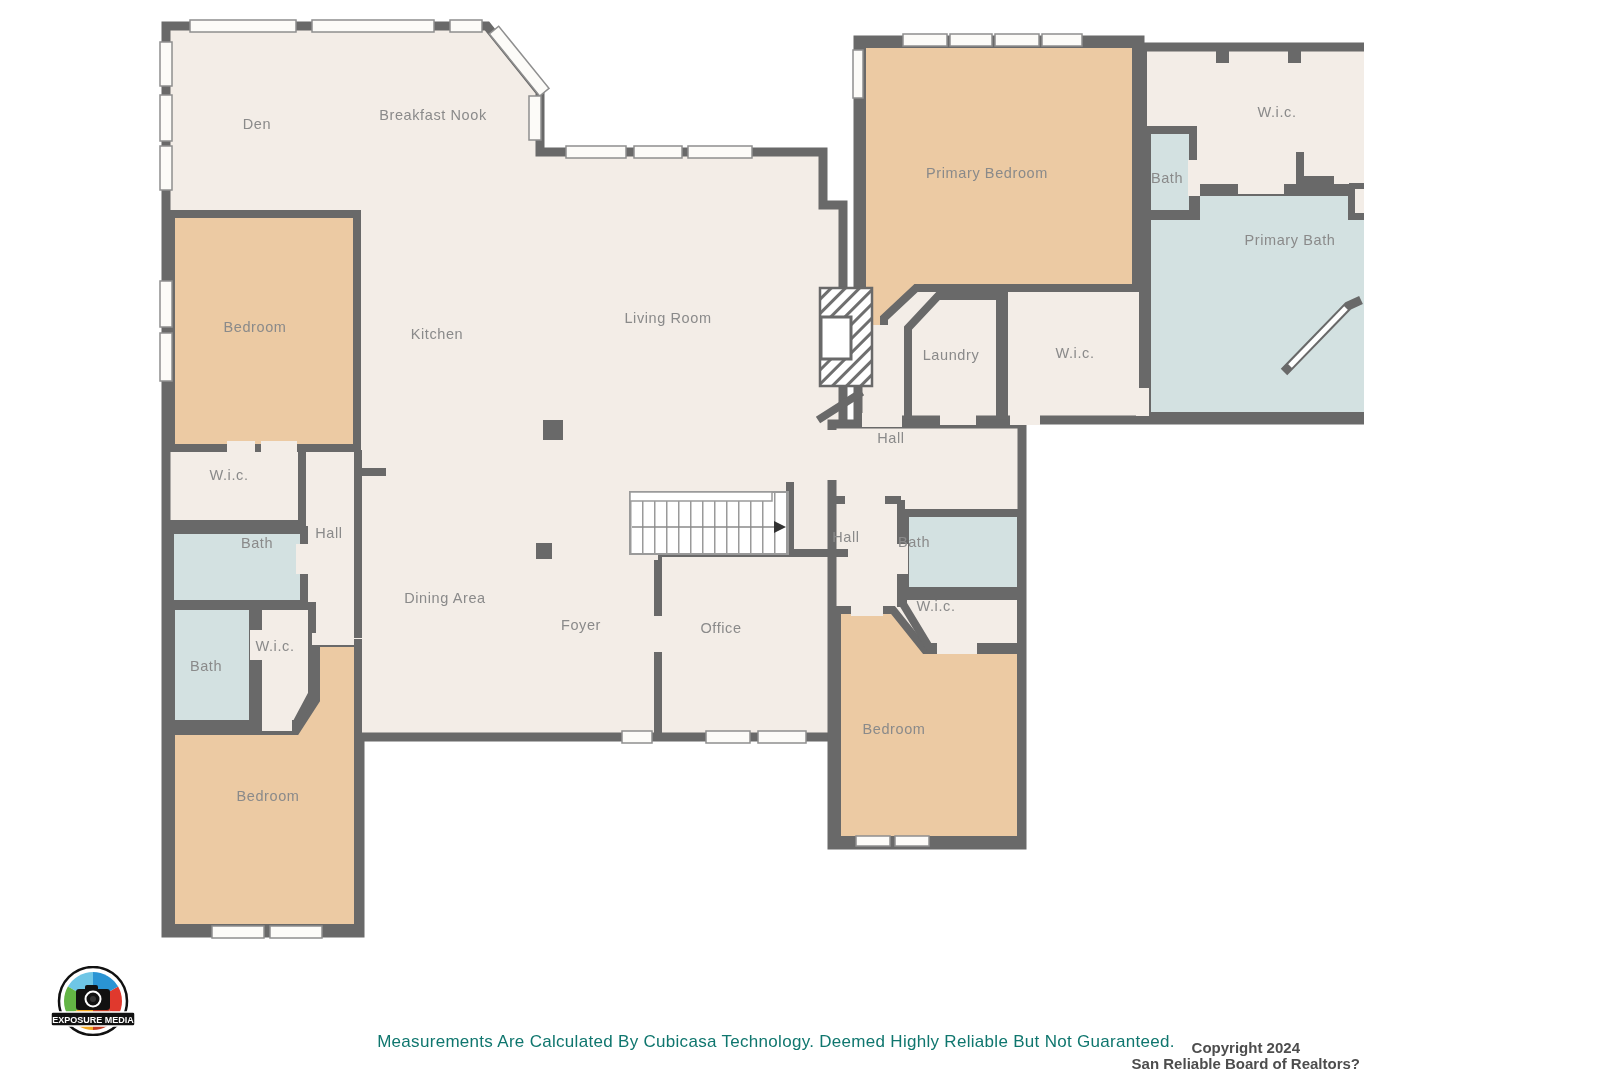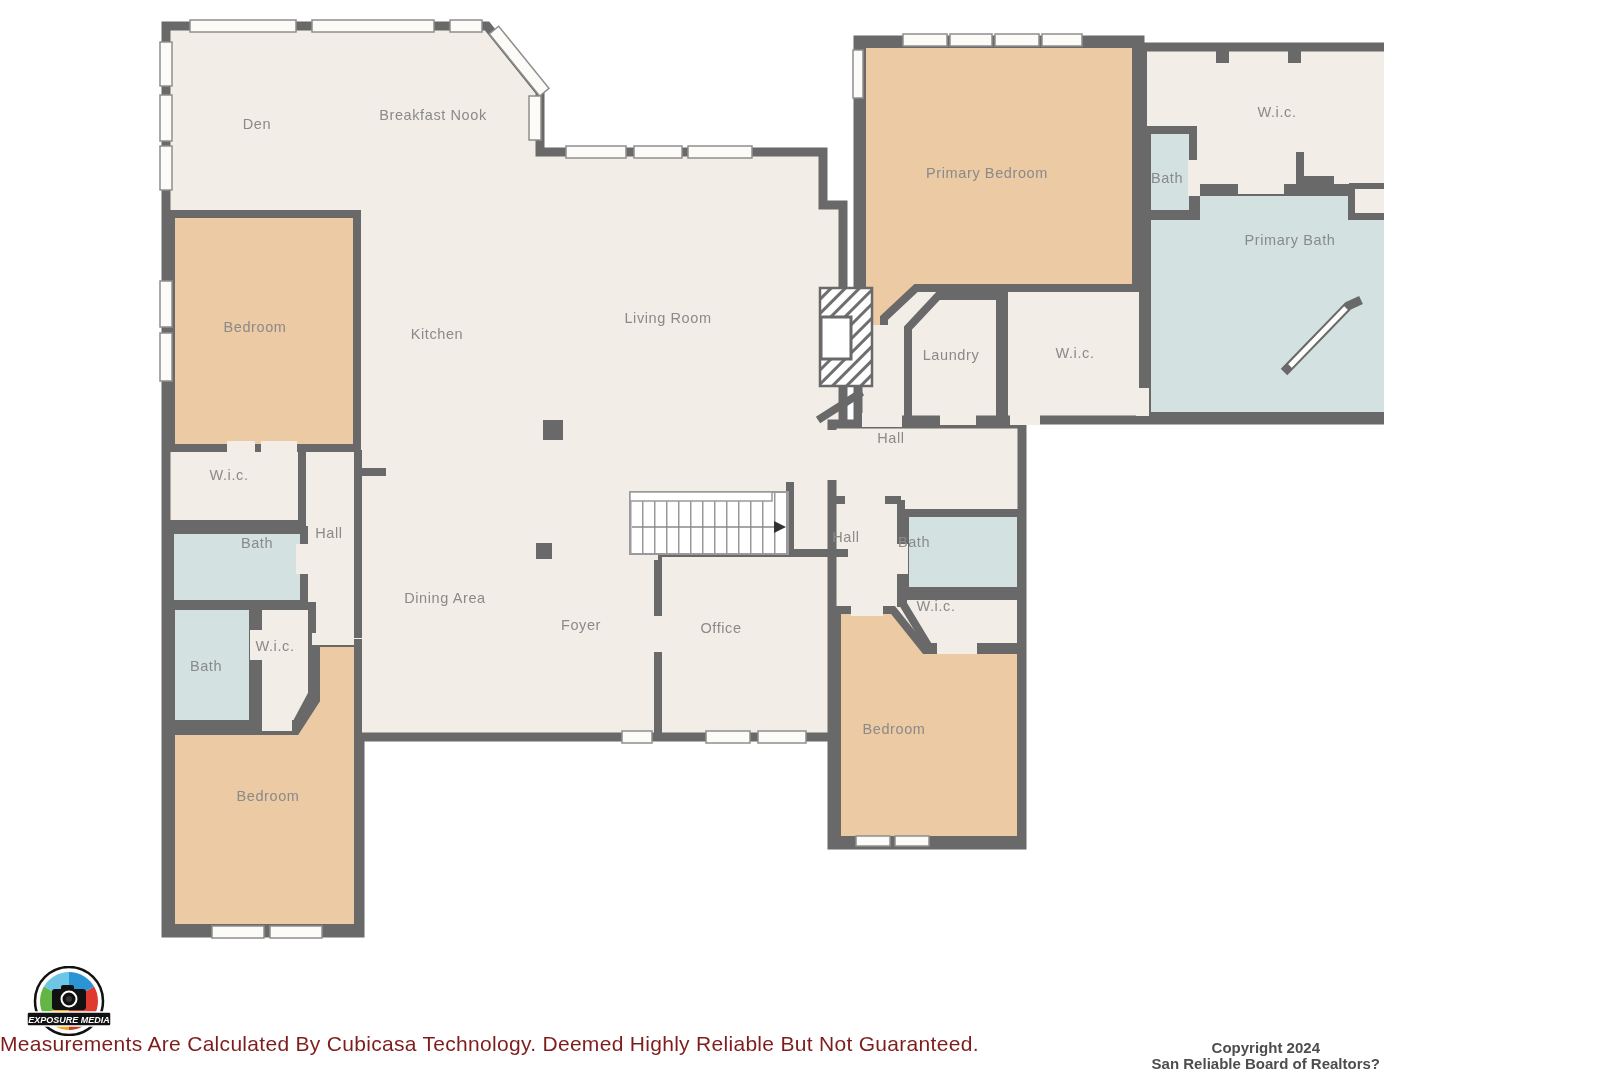--- a/index.html
+++ b/index.html
@@ -1,23 +1,23 @@
 <!DOCTYPE html>
 <html><head>
 <meta charset="utf-8">
 <style>
   html,body{margin:0;padding:0;background:#ffffff;}
   #canvas{position:relative;width:1364px;height:1080px;background:#ffffff;overflow:hidden;
-          font-family:"Liberation Sans",sans-serif;padding-left:20px;}
+          font-family:"Liberation Sans",sans-serif;}
   #plan-svg{position:absolute;left:0;top:0;}
   .room-label{font-family:"Liberation Sans",sans-serif;font-size:14.5px;fill:#8a8a8a;
               letter-spacing:.6px;text-anchor:middle;}
-  #disclaimer{position:absolute;left:0;top:1032px;width:1552px;
-              font-size:21px;color:#7f1d1d;letter-spacing:.3px;}
-  #logo{position:absolute;left:26px;top:966px;font-style:italic;}
+  #disclaimer{position:absolute;left:0;top:1032px;width:1552px;text-align:center;
+              font-size:17px;color:#0f766e;letter-spacing:.3px;}
+  #logo{position:absolute;left:50px;top:966px;}
   #logo-banner-text{font-family:"Liberation Sans",sans-serif;font-weight:bold;}
   #compass{position:absolute;left:1448px;top:957px;}
   #copyright{position:absolute;right:4px;top:1040px;text-align:center;font-weight:bold;
              font-size:15px;line-height:16px;color:#4d4d4d;
              text-shadow:-1px -1px 0 #fff,1px -1px 0 #fff,-1px 1px 0 #fff,1px 1px 0 #fff,
                          0 2px 1px #fff,2px 0 1px #fff,-2px 0 1px #fff;}
   .z-label{font-family:"DejaVu Serif",serif;font-style:italic;font-weight:bold;}
 </style>
 </head>
 <body>

